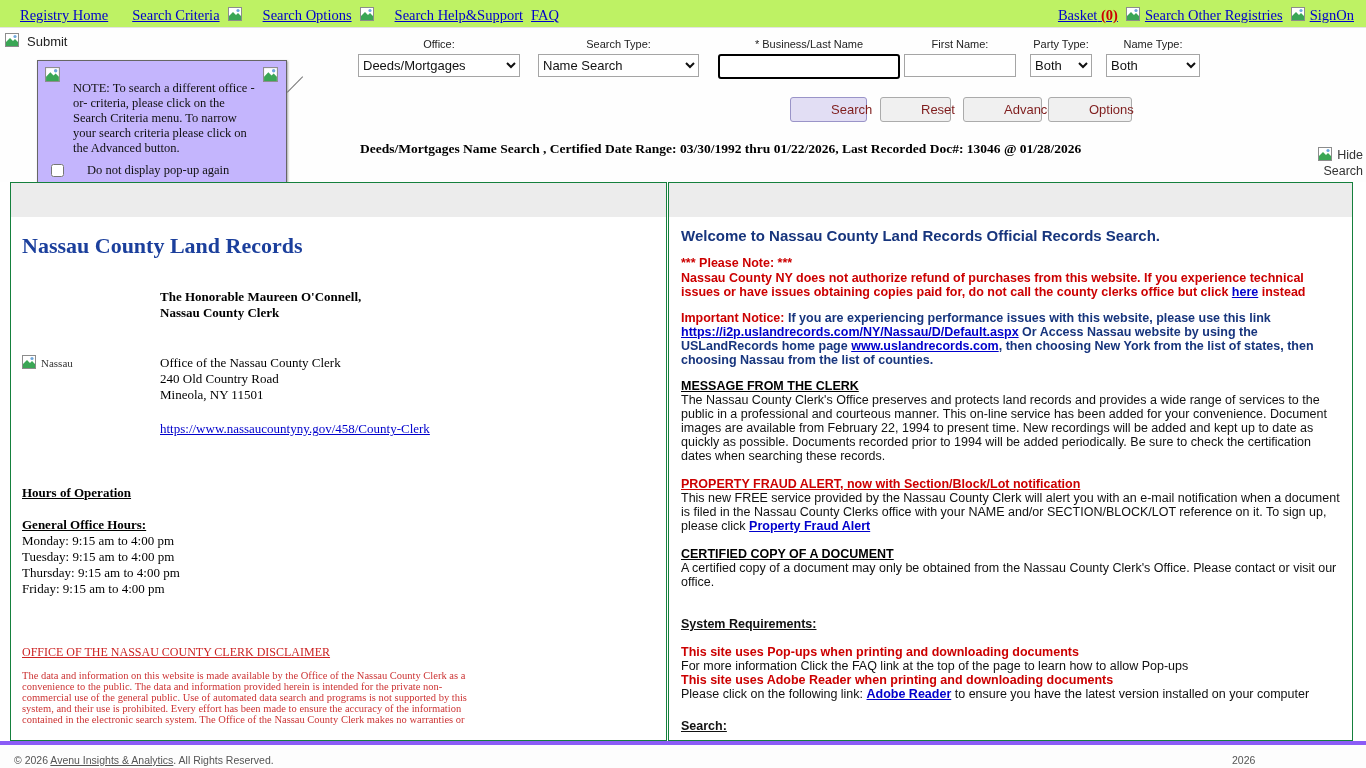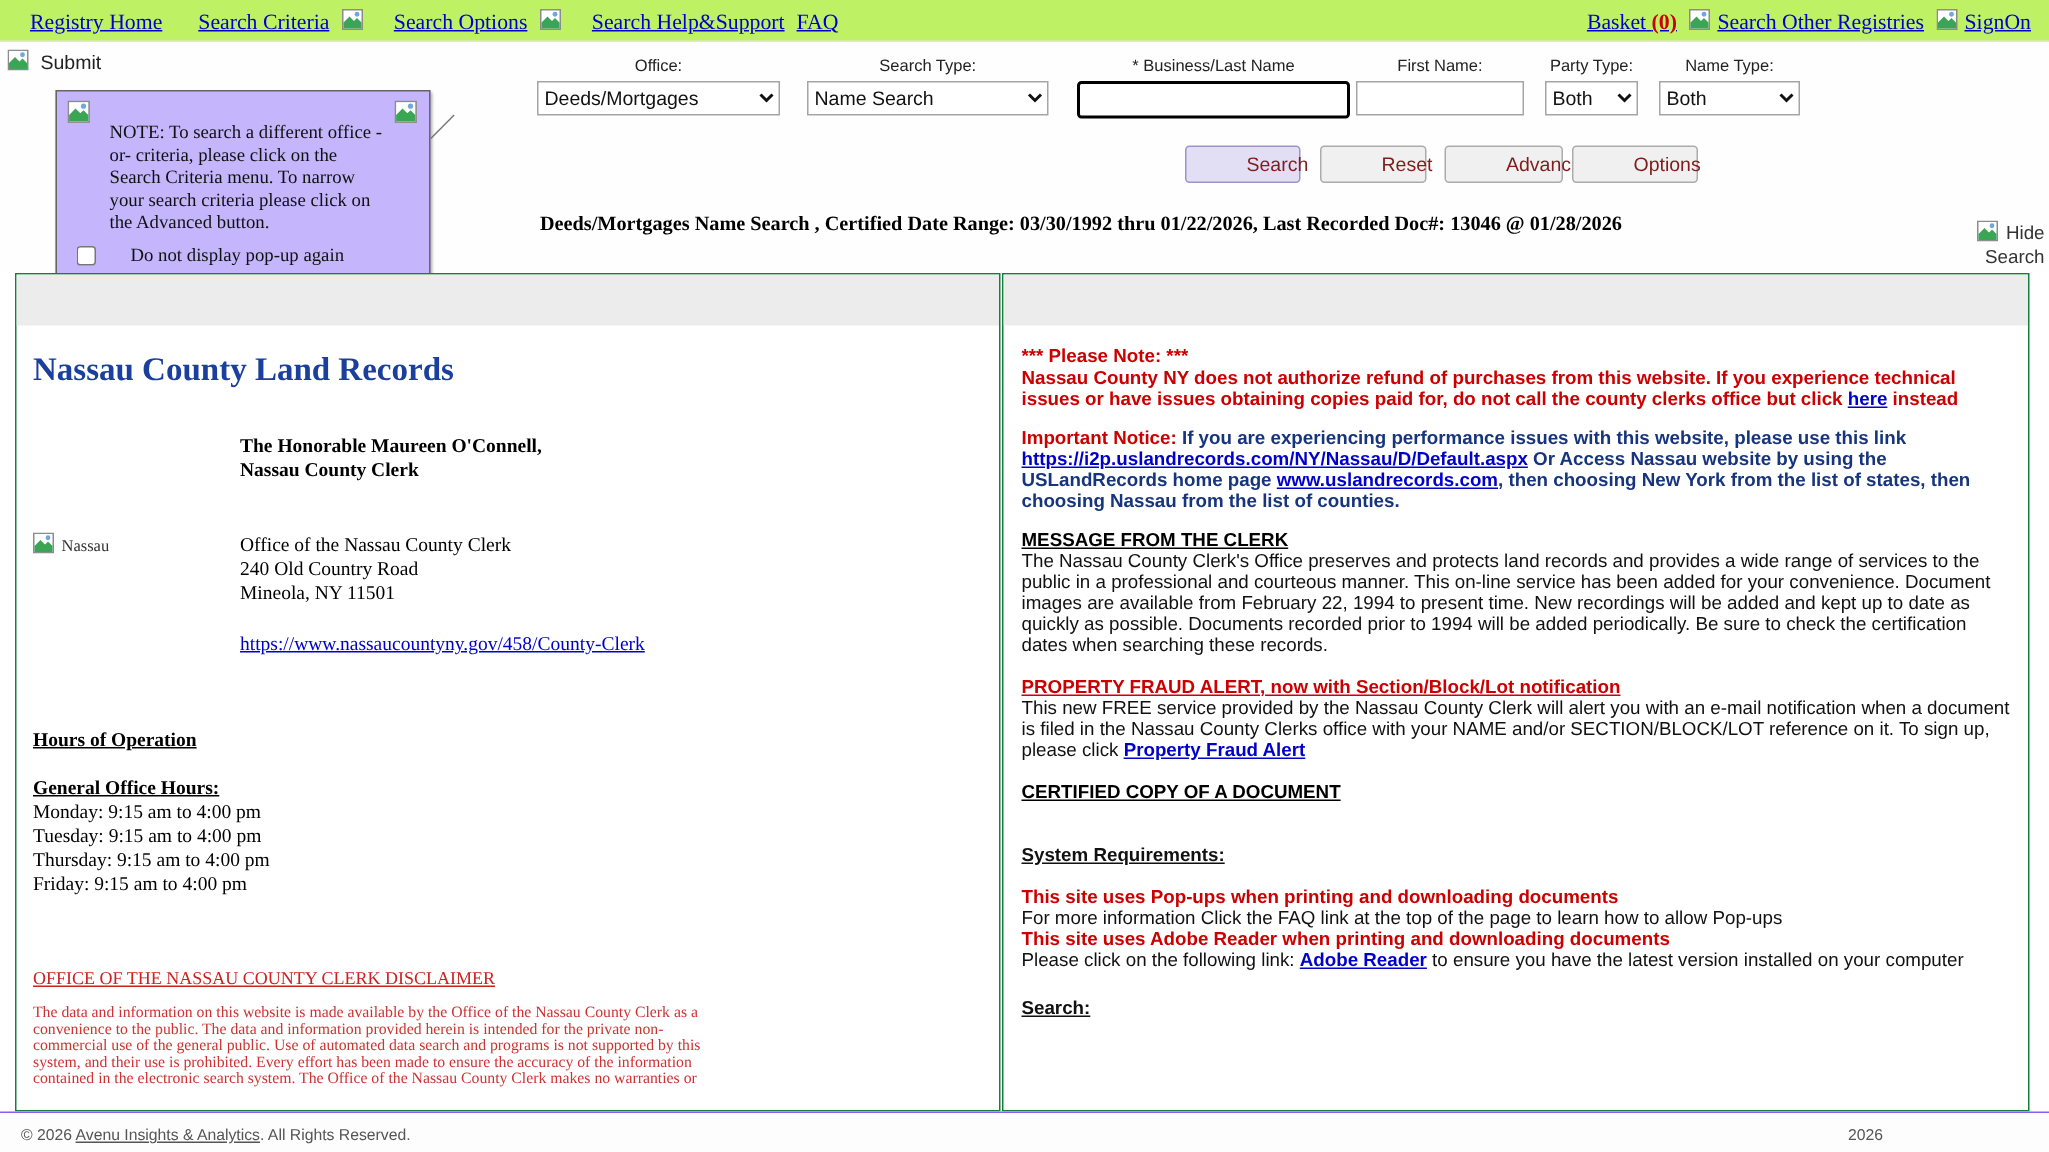--- a/index.html
+++ b/index.html
@@ -108,21 +108,21 @@
   .rp .sec h3 { margin:0; font-size:12.5px; font-weight:bold; color:#000; text-decoration:underline; display:inline-block; }
   .rp .sec h3.red { color:#cc0000; }
   .rp .sec p { margin:0; }
   .rp .sysreq { margin-top:28px; }
   .rp .notices { margin-top:14px; }
   .rp .search-sec { margin-top:18px; font-weight:bold; text-decoration:underline; }
 
   
   .footer {
     position:absolute; top:741px; left:0; width:1366px; height:27px;
-    border-top:1px solid #8b5cf6; background:#fdfdfd;
+    border-top:4px solid #8b5cf6; background:#fdfdfd;
     font-size:10.5px; color:#555;
   }
   .footer .copy { position:absolute; left:14px; top:9px; }
   .footer .copy a { color:#555; }
   .footer .year { position:absolute; left:1232px; top:9px; }
 </style>
 </head>
 <body>
 
 <div class="topnav">
@@ -262,40 +262,42 @@
       <div class="day">Thursday: 9:15 am to 4:00 pm</div>
       <div class="day">Friday: 9:15 am to 4:00 pm</div>
       <div class="disc-t">OFFICE OF THE NASSAU COUNTY CLERK DISCLAIMER</div>
       <div class="disc-b">The data and information on this website is made available by the Office of the Nassau County Clerk as a convenience to the public. The data and information provided herein is intended for the private non-commercial use of the general public. Use of automated data search and programs is not supported by this system, and their use is prohibited. Every effort has been made to ensure the accuracy of the information contained in the electronic search system. The Office of the Nassau County Clerk makes no warranties or</div>
     </div>
   </div>
 
   <div class="panel panel-right">
     <div class="graytop"></div>
     <div class="rp">
+      <div class="welcome">Welcome to Nassau County Land Records Official Records Search.</div>
 
       <div class="red-b pn-title">*** Please Note: ***</div>
       <div class="red-b pn-body"><span>Nassau County NY does not authorize refund of purchases from this website. If you experience technical issues or have issues obtaining copies paid for, do not call the county clerks office but click </span><a>here</a><span> instead</span></div>
 
       <div class="navy-b imp">
         <span class="red-b">Important Notice:</span><span> If you are experiencing performance issues with this website, please use this link </span><a>https://i2p.uslandrecords.com/NY/Nassau/D/Default.aspx</a><span> Or Access Nassau website by using the USLandRecords home page </span><a>www.uslandrecords.com</a><span>, then choosing New York from the list of states, then choosing Nassau from the list of counties.</span>
       </div>
 
       <div class="sec">
         <h3>MESSAGE FROM THE CLERK</h3>
         <p>The Nassau County Clerk's Office preserves and protects land records and provides a wide range of services to the public in a professional and courteous manner. This on-line service has been added for your convenience. Document images are available from February 22, 1994 to present time. New recordings will be added and kept up to date as quickly as possible. Documents recorded prior to 1994 will be added periodically. Be sure to check the certification dates when searching these records.</p>
       </div>
 
       <div class="sec" style="margin-top:14px">
         <h3 class="red">PROPERTY FRAUD ALERT, now with Section/Block/Lot notification</h3>
         <p><span>This new FREE service provided by the Nassau County Clerk will alert you with an e-mail notification when a document is filed in the Nassau County Clerks office with your NAME and/or SECTION/BLOCK/LOT reference on it.  To sign up, please click </span><a>Property Fraud Alert</a></p>
       </div>
 
       <div class="sec" style="margin-top:14px">
         <h3>CERTIFIED COPY OF A DOCUMENT</h3>
+        <p>A certified copy of a document may only be obtained from the Nassau County Clerk's Office. Please contact or visit our office.</p>
       </div>
 
       <div class="sysreq">
         <h3 style="margin:0;font-size:12.5px;text-decoration:underline;display:inline-block">System Requirements:</h3>
       </div>
 
       <div class="notices">
         <div class="red-b">This site uses Pop-ups when printing and downloading documents</div>
         <div>For more information Click the FAQ link at the top of the page to learn how to allow Pop-ups</div>
         <div class="red-b">This site uses Adobe Reader when printing and downloading documents</div>

